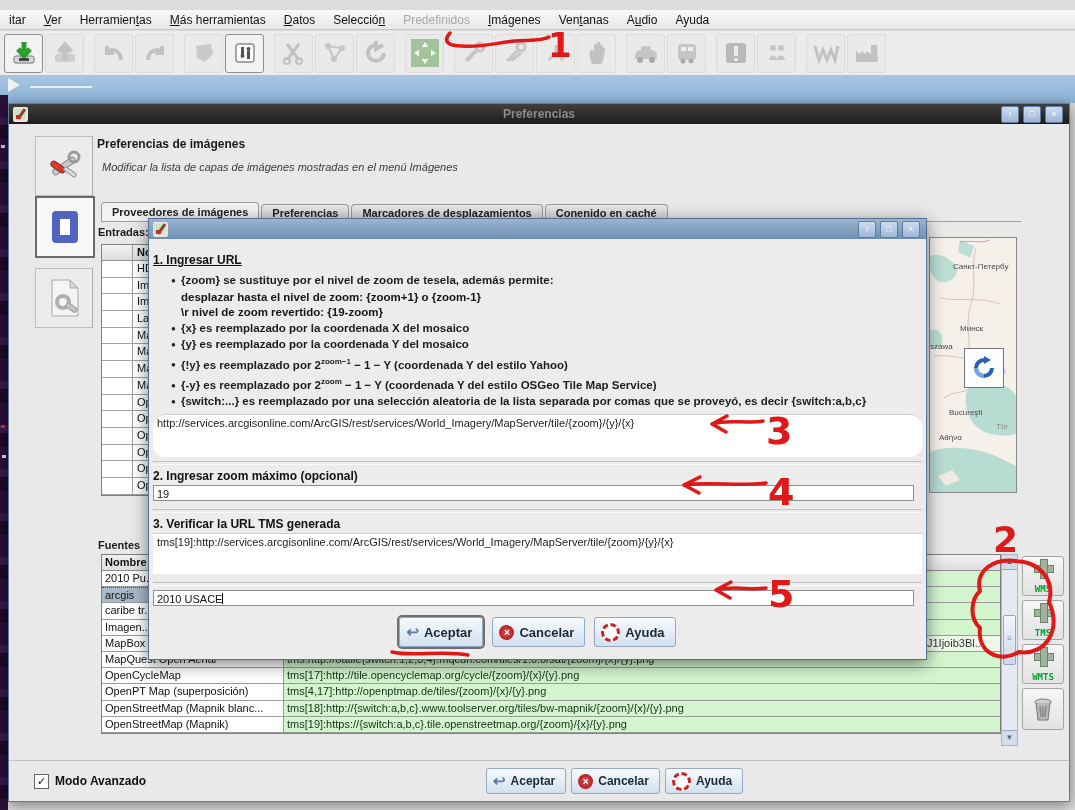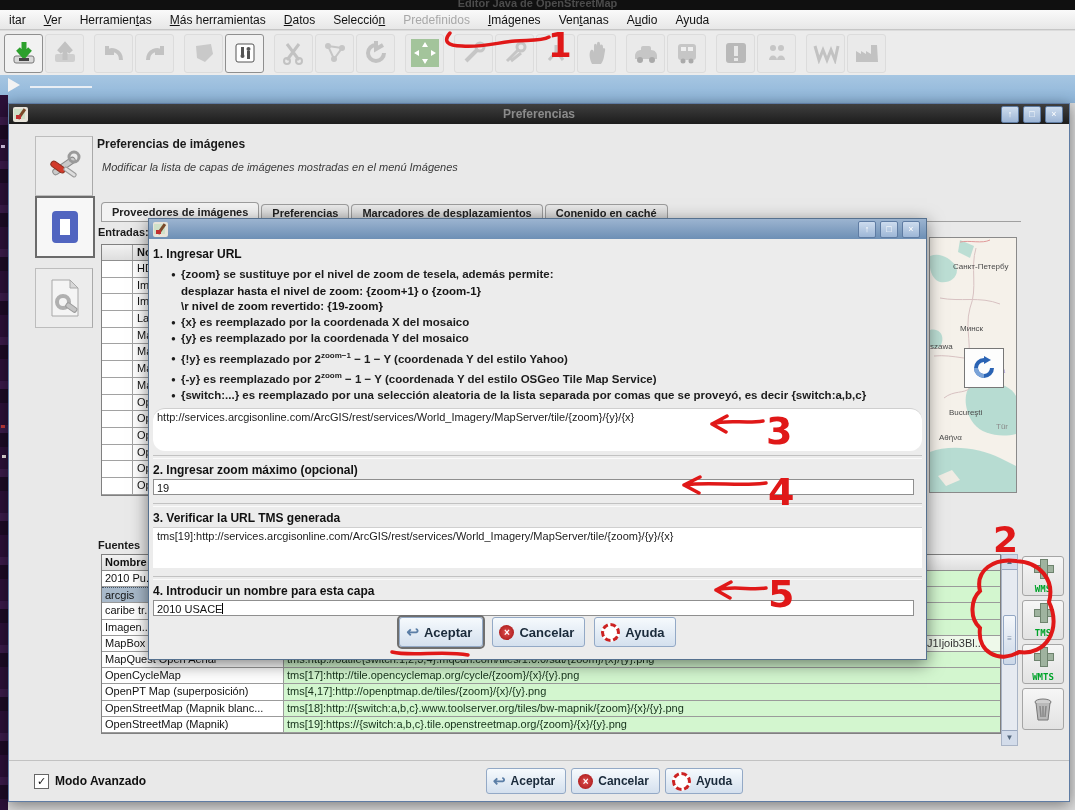--- a/index.html
+++ b/index.html
@@ -132,23 +132,20 @@
   
   #ann{position:absolute;left:0;top:0;width:1075px;height:810px;pointer-events:none;z-index:50;}
   #ann text{font-family:"DejaVu Sans",sans-serif;font-weight:bold;fill:#e01818;}
   #ann path{stroke:#e01818;fill:none;stroke-linecap:round;}
 </style>
 </head>
 <body>
 
 <div id="screen">
 
-  <div class="app-titlebar">
-    <div class="app-title">Editor Java de OpenStreetMap</div>
-  </div>
   <div class="menubar" id="menubar">
       <div class="menu-item">itar</div>
       <div class="menu-item"><span class="mn">V</span>er</div>
       <div class="menu-item">Herramien<span class="mn">t</span>as</div>
       <div class="menu-item"><span class="mn">M</span>ás herramientas</div>
       <div class="menu-item"><span class="mn">D</span>atos</div>
       <div class="menu-item">Selecció<span class="mn">n</span></div>
       <div class="menu-item disabled">Predefinidos</div>
       <div class="menu-item"><span class="mn">I</span>mágenes</div>
       <div class="menu-item">Ven<span class="mn">t</span>anas</div>
@@ -588,21 +585,21 @@
         <i style="left:7px;top:1px;width:3px;height:12px;background:#7a4a2a;transform:rotate(35deg);"></i>
         <i style="left:3px;top:8px;width:5px;height:4px;background:#c03030;"></i>
       </div>
       <div class="win-btns">
         <div class="win-btn">↑</div>
         <div class="win-btn">□</div>
         <div class="win-btn">×</div>
       </div>
     </div>
     <div class="dlg-body">
-      <div class="step-label" style="margin-top:6px;">1. Ingresar URL</div>
+      <div class="step-label" style="margin-top:12px;text-decoration:underline;">1. Ingresar URL</div>
       <div class="bullets" id="bullets">
           <div class="b-item"><span class="dot">●</span>{zoom} se sustituye por el nivel de zoom de tesela, además permite:</div>
           <div class="b-sub">desplazar hasta el nivel de zoom: {zoom+1} o {zoom-1}</div>
           <div class="b-sub">\r nivel de zoom revertido: {19-zoom}</div>
           <div class="b-item"><span class="dot">●</span>{x} es reemplazado por la coordenada X del mosaico</div>
           <div class="b-item"><span class="dot">●</span>{y} es reemplazado por la coordenada Y del mosaico</div>
           <div class="b-item"><span class="dot">●</span>{!y} es reemplazado por 2<sup>zoom−1</sup> − 1 − Y (coordenada Y del estilo Yahoo)</div>
           <div class="b-item"><span class="dot">●</span>{-y} es reemplazado por 2<sup>zoom</sup> − 1 − Y (coordenada Y del estilo OSGeo Tile Map Service)</div>
           <div class="b-item"><span class="dot">●</span>{switch:...} es reemplazado por una selección aleatoria de la lista separada por comas que se proveyó, es decir {switch:a,b,c}</div>
         </div>
@@ -613,21 +610,20 @@
       <div class="step-label">2. Ingresar zoom máximo (opcional)</div>
       <div class="dlg-input" style="margin-top:2px;">
         <span>19</span>
       </div>
       <div class="groove" style="margin-top:8px;"></div>
       <div class="step-label">3. Verificar la URL TMS generada</div>
       <div class="white-box" style="height:36px;margin-top:2px;">
         <span>tms[19]:http://services.arcgisonline.com/ArcGIS/rest/services/World_Imagery/MapServer/tile/{zoom}/{y}/{x}</span>
       </div>
       <div class="groove" style="margin-top:8px;"></div>
-      <div class="step-label">4. Introducir un nombre para esta capa</div>
       <div class="dlg-input" style="margin-top:2px;">
         <span>2010 USACE</span><span class="caret"></span>
       </div>
       <div class="dlg-btns">
         <button class="btn big default">
           <span class="ic-back">↩</span>
           <span>Aceptar</span>
         </button>
         <button class="btn big">
           <span class="ic-cancel">×</span>

